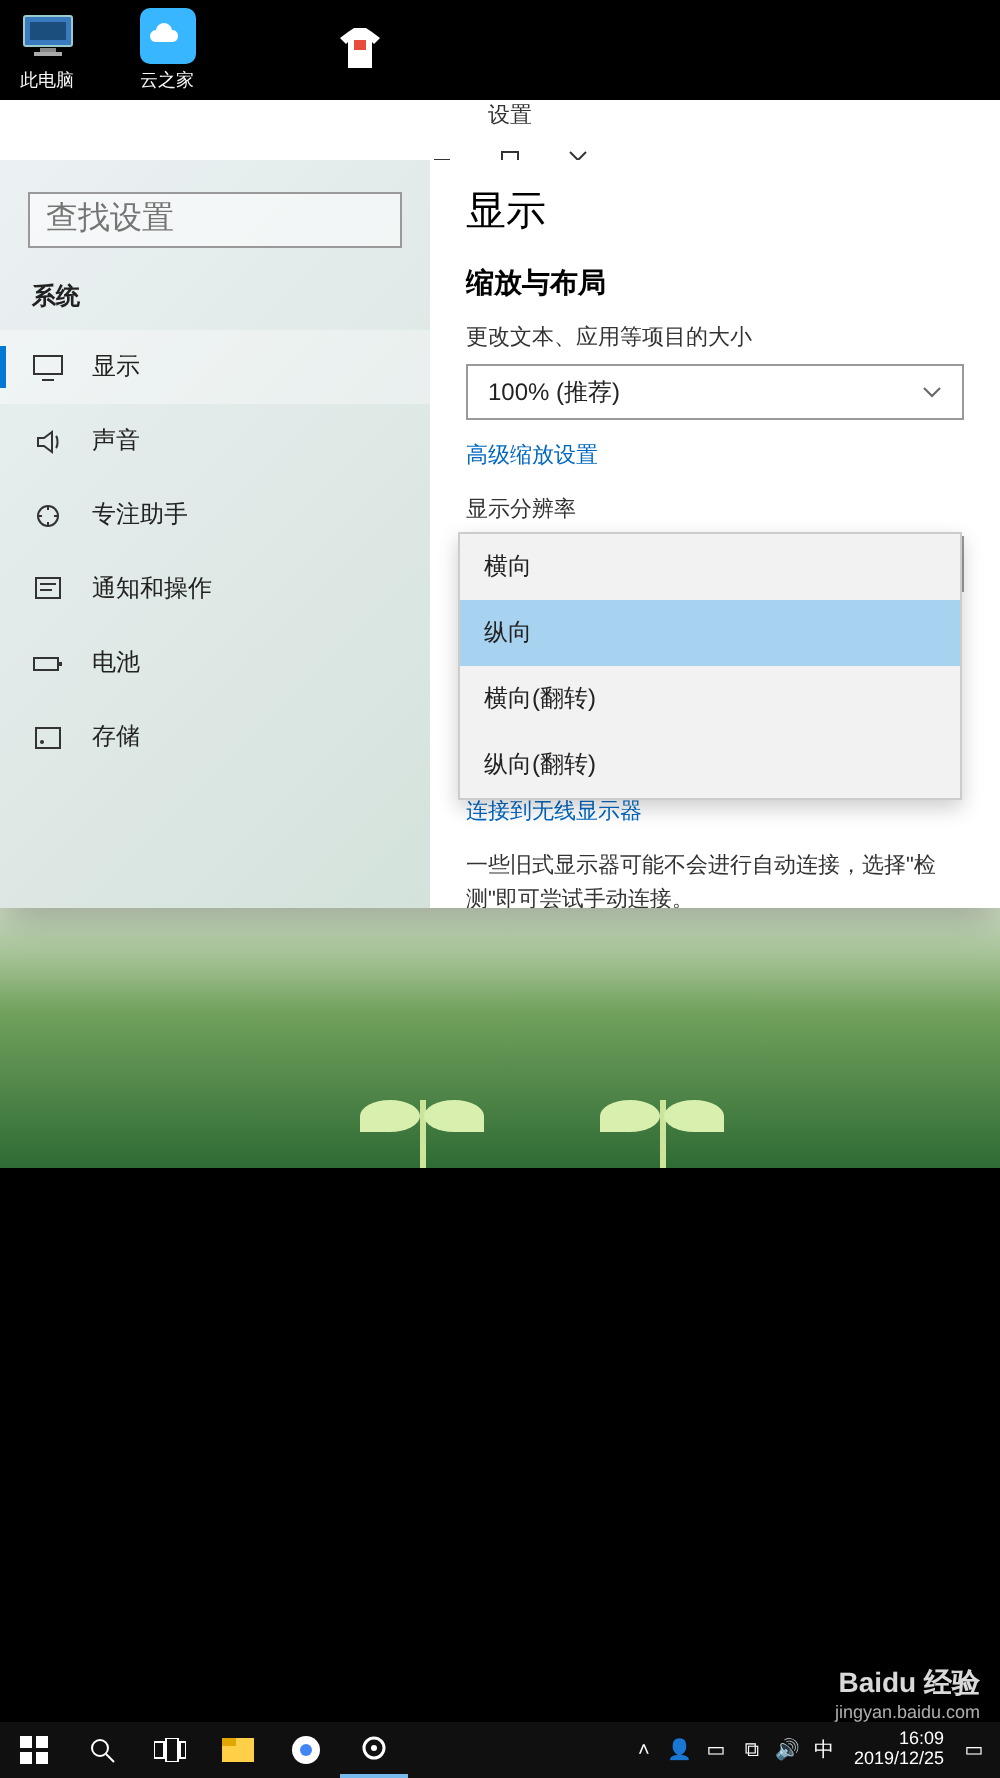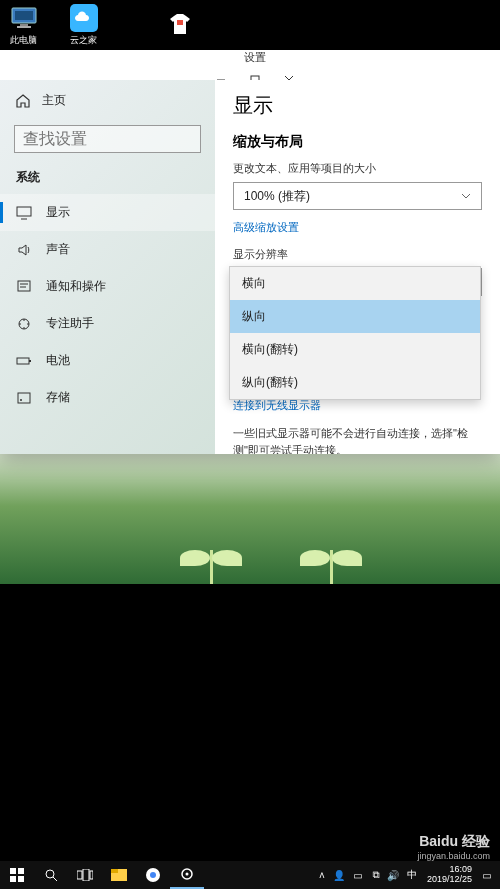--- a/index.html
+++ b/index.html
@@ -135,28 +135,20 @@
             <svg width="10" height="10">
               <line x1="1" y1="1" x2="9" y2="9" stroke="#333"></line>
               <line x1="9" y1="1" x2="1" y2="9" stroke="#333"></line>
             </svg>
           </div>
       </div>
     </div>
 
     <div class="window-body">
       <div class="sidebar">
-        <div class="home-row">
-          <span>
-              <svg width="14" height="14" viewBox="0 0 14 14">
-                <path d="M7 1l6 5v7H9V9H5v4H1V6z" fill="none" stroke="#333" stroke-width="1.2"></path>
-              </svg>
-            </span>
-          <span>主页</span>
-        </div>
         <div class="search-box">
           <input placeholder="查找设置" style="">
           <span>
               <svg width="14" height="14" viewBox="0 0 14 14">
                 <circle cx="6" cy="6" r="4" fill="none" stroke="#666"></circle>
                 <line x1="9" y1="9" x2="13" y2="13" stroke="#666"></line>
               </svg>
             </span>
         </div>
         <div class="section-header">系统</div>
@@ -175,35 +167,35 @@
                 <svg width="16" height="16" viewBox="0 0 16 16">
                   <path d="M3 6v4h3l4 3V3L6 6z" fill="none" stroke="#333"></path>
                   <path d="M12 5c1 1 1 5 0 6" fill="none" stroke="#333"></path>
                 </svg>
               </span>
               <span>声音</span>
             </div>
             <div class="nav-item">
               <span class="nico">
                 <svg width="16" height="16" viewBox="0 0 16 16">
+                  <circle cx="8" cy="8" r="5" fill="none" stroke="#333"></circle>
+                  <path d="M8 3v2M8 11v2M3 8h2M11 8h2" stroke="#333"></path>
+                </svg>
+              </span>
+              <span>专注助手</span>
+            </div>
+            <div class="nav-item">
+              <span class="nico">
+                <svg width="16" height="16" viewBox="0 0 16 16">
                   <rect x="2" y="2" width="12" height="10" fill="none" stroke="#333"></rect>
                   <line x1="4" y1="5" x2="12" y2="5" stroke="#333"></line>
                   <line x1="4" y1="8" x2="10" y2="8" stroke="#333"></line>
                 </svg>
               </span>
               <span>通知和操作</span>
-            </div>
-            <div class="nav-item">
-              <span class="nico">
-                <svg width="16" height="16" viewBox="0 0 16 16">
-                  <circle cx="8" cy="8" r="5" fill="none" stroke="#333"></circle>
-                  <path d="M8 3v2M8 11v2M3 8h2M11 8h2" stroke="#333"></path>
-                </svg>
-              </span>
-              <span>专注助手</span>
             </div>
             <div class="nav-item">
               <span class="nico">
                 <svg width="16" height="16" viewBox="0 0 16 16">
                   <rect x="1" y="5" width="12" height="6" fill="none" stroke="#333"></rect>
                   <rect x="13" y="7" width="2" height="2" fill="#333"></rect>
                 </svg>
               </span>
               <span>电池</span>
             </div>

